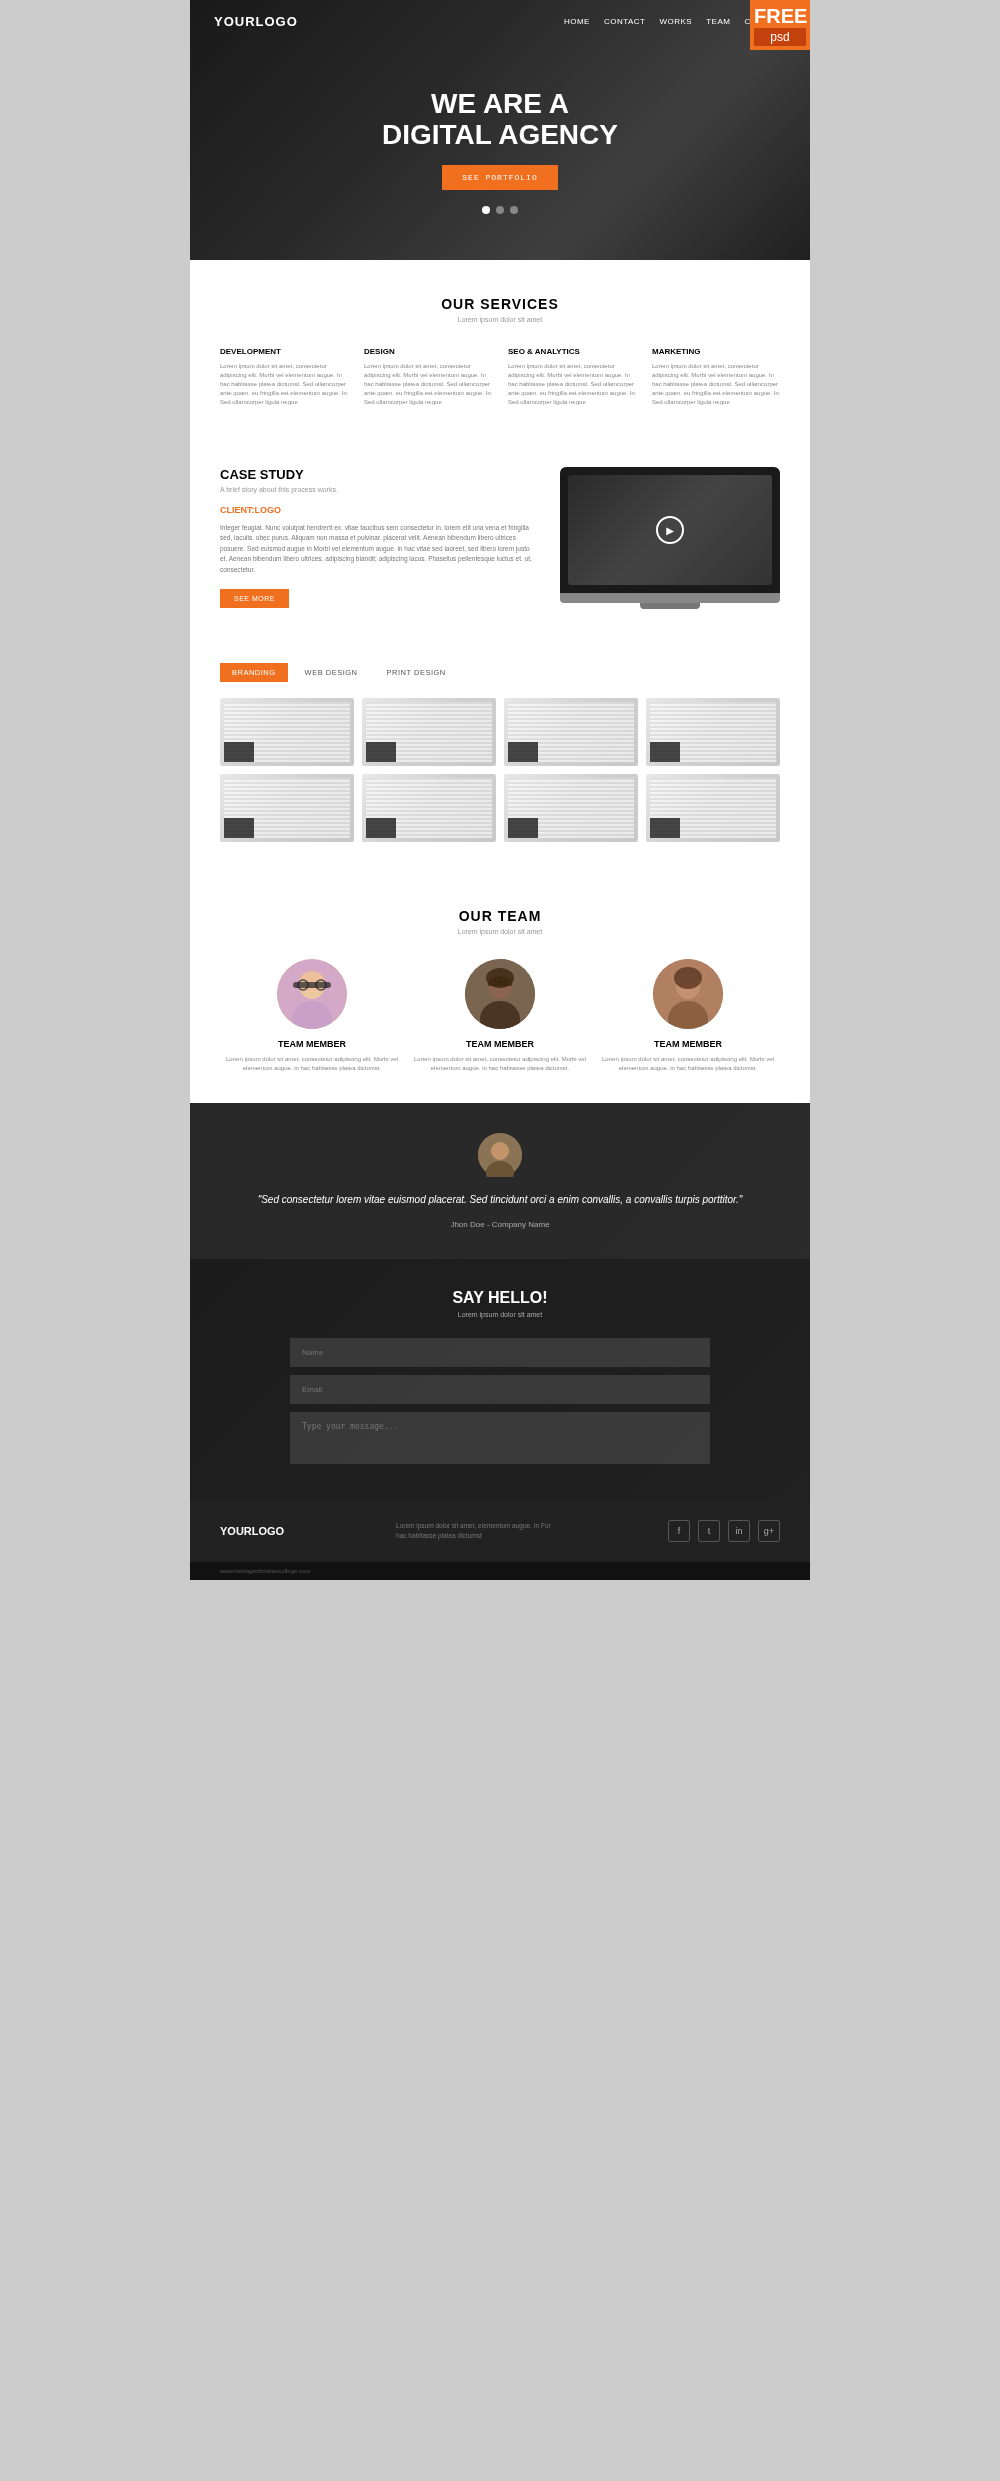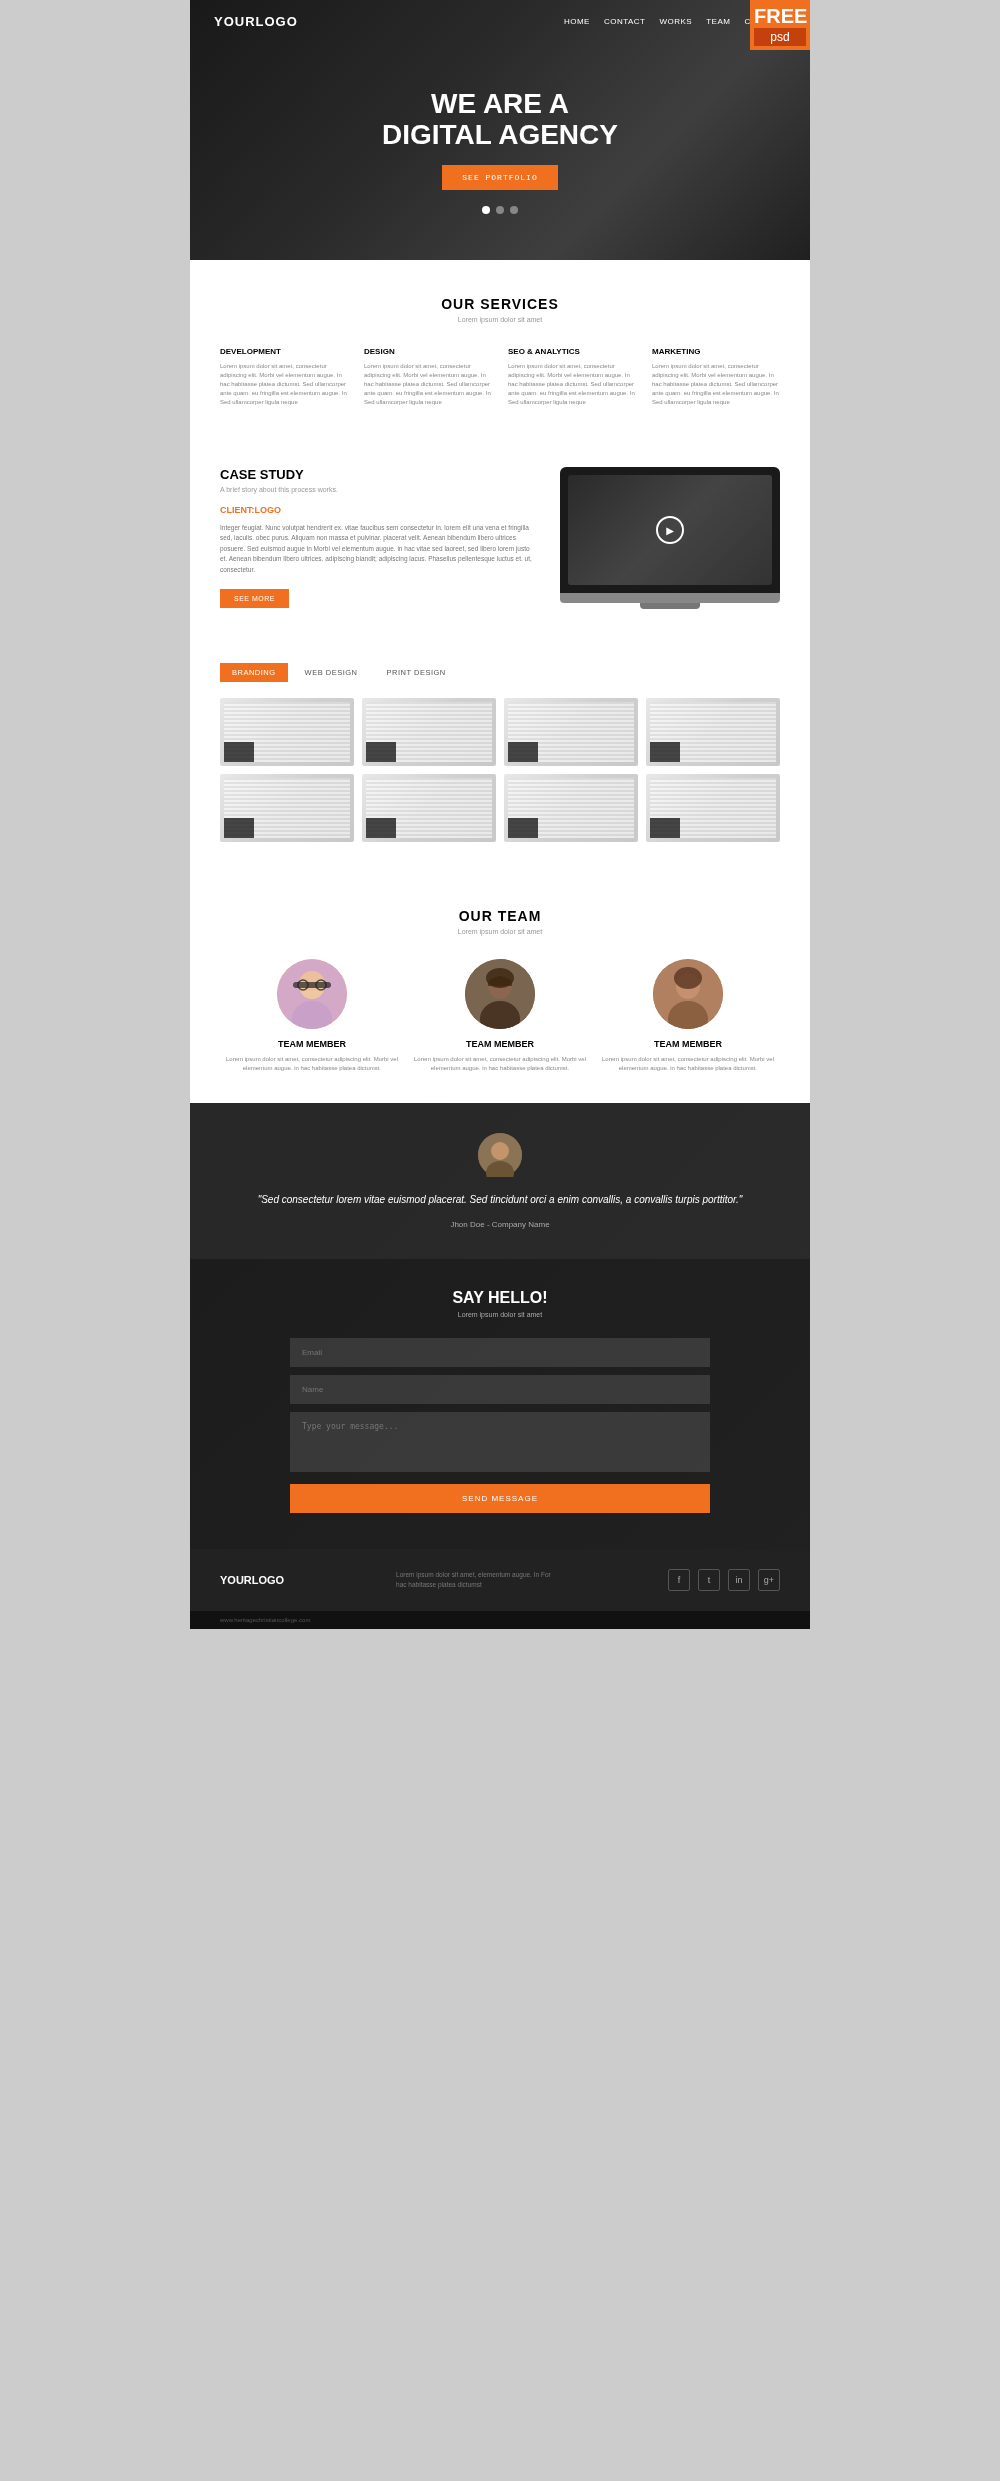--- a/index.html
+++ b/index.html
@@ -330,21 +330,21 @@
       color: #ccc;
       font-size: 8px;
       outline: none;
     }
     .contact-textarea {
       background: rgba(255,255,255,0.12);
       border: none;
       padding: 10px 12px;
       color: #ccc;
       font-size: 8px;
-      height: 60px;
+      height: 52px;
       resize: none;
       outline: none;
     }
     .send-btn {
       background: #f07020;
       color: #fff;
       border: none;
       padding: 10px;
       font-size: 8px;
       letter-spacing: 1px;
@@ -540,24 +540,23 @@
     <p class="testimonial-author">
       <span>Jhon Doe</span>
       <span>- Company Name</span>
     </p>
   </section>
 
   <section class="contact-section">
     <h2 class="contact-title">SAY HELLO!</h2>
     <p class="contact-subtitle">Lorem ipsum dolor sit amet</p>
     <form class="contact-form">
+      <input class="contact-input" type="text" placeholder="Name" style="">
       <input class="contact-input" type="email" placeholder="Email" style="">
-      <input class="contact-input" type="text" placeholder="Name" style="">
       <textarea class="contact-textarea" placeholder="Type your message..." style=""></textarea>
-      <button class="send-btn" type="submit">SEND MESSAGE</button>
     </form>
   </section>
 
   <footer class="footer">
     <div>
       <div class="footer-logo">YOURLOGO</div>
     </div>
     <div>
       <p class="footer-text2">Lorem ipsum dolor sit amet, elementum augue. In For hac habitasse platea dictumst</p>
     </div>

